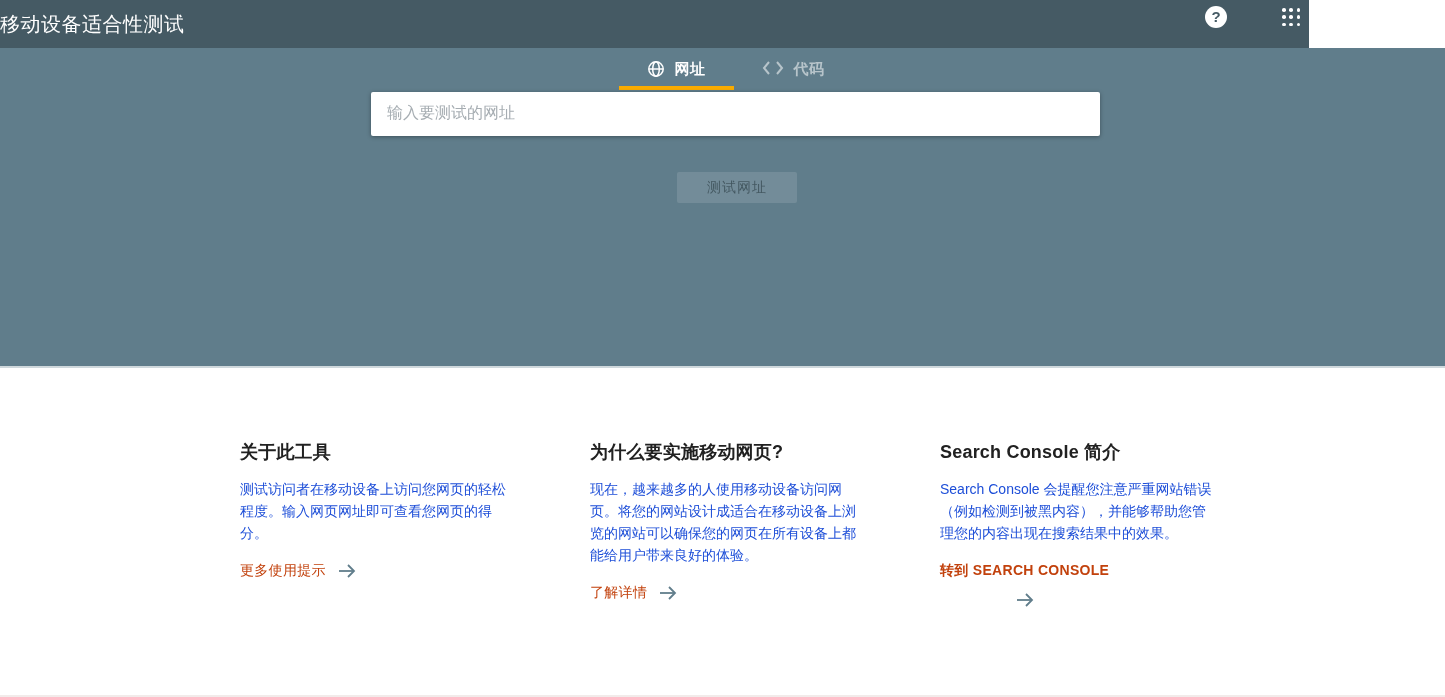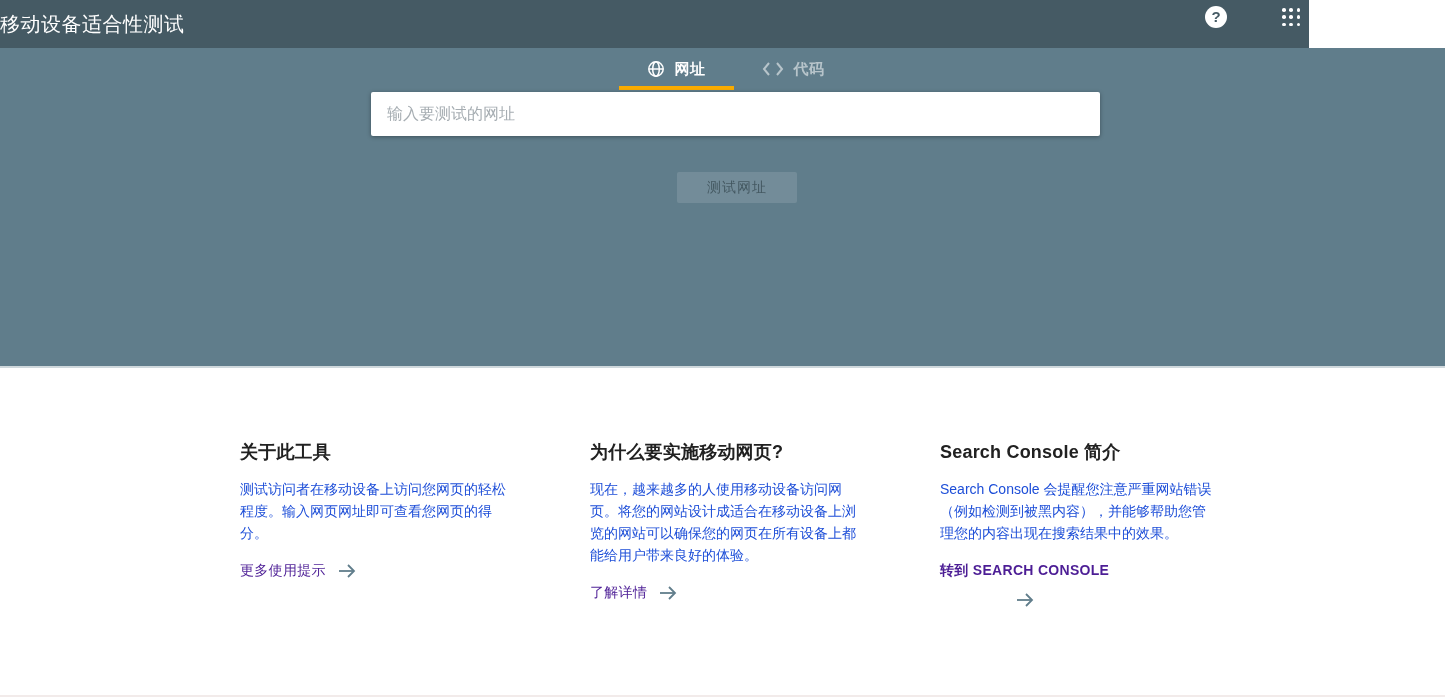--- a/index.html
+++ b/index.html
@@ -39,37 +39,37 @@
   .hero {
     position:absolute; top:48px; left:0; width:1445px; height:320px;
     background:#607D8B; border-bottom:2px solid #CFD8DC;
   }
   .tabs {
     position:absolute; top:0; left:50%;
     transform:translateX(calc(-50% + 13px));
     display:flex;
   }
   .tab {
-    display:flex; align-items:center; gap:10px;
+    display:flex; gap:10px;
     padding:12px 28px 8px 28px;
     border-bottom:4px solid transparent;
     color:rgba(255,255,255,0.55);
     font-size:15px; font-weight:700; letter-spacing:0.5px;
     cursor:pointer; height:42px;
   }
   .tab.active { color:#ffffff; border-bottom-color:#F9AB00; }
   .tab svg { display:block; }
 
   .url-input {
     position:absolute; top:44px; left:371px; width:729px; height:44px;
     border:none; outline:none; border-radius:2px;
     background:#ffffff;
     box-shadow:0 1px 4px rgba(0,0,0,0.35);
     padding:0 16px; font-size:16px; color:#3C4043;
-    font-family:Liberation Sans, sans-serif;
+    font-family:Liberation Mono, monospace;
   }
   .url-input::placeholder { color:#A6ADB2; }
 
   .test-btn {
     position:absolute; top:124px; left:677px; width:120px; height:31px;
     background:rgba(255,255,255,0.12);
     border:none; border-radius:2px;
     color:rgba(28,43,50,0.55);
     font-size:14px; letter-spacing:1px;
     font-family:"Liberation Sans","DejaVu Sans",sans-serif;
@@ -85,21 +85,21 @@
   .info-heading {
     margin:0 0 14px 0;
     font-size:18px; font-weight:700; color:#212121; letter-spacing:0.2px;
   }
   .info-body {
     margin:0 0 18px 0;
     font-size:14px; line-height:22px; color:#1d4ed8;
   }
   .info-link {
     display:flex; align-items:center; gap:12px;
-    font-size:14px; color:#4c1d95; letter-spacing:0.3px;
+    font-size:14px; color:#c2410c; letter-spacing:0.3px;
     cursor:pointer; text-decoration:none; width:max-content;text-align:center;
   }
   .info-link.bold { font-weight:700;flex-direction:column; }
   .info-link svg { display:block; }
 
   .page-bottom-line {
     position:absolute; bottom:0; left:0; width:1445px; height:2px;
     background:#F2EBEA;
   }
 </style>

